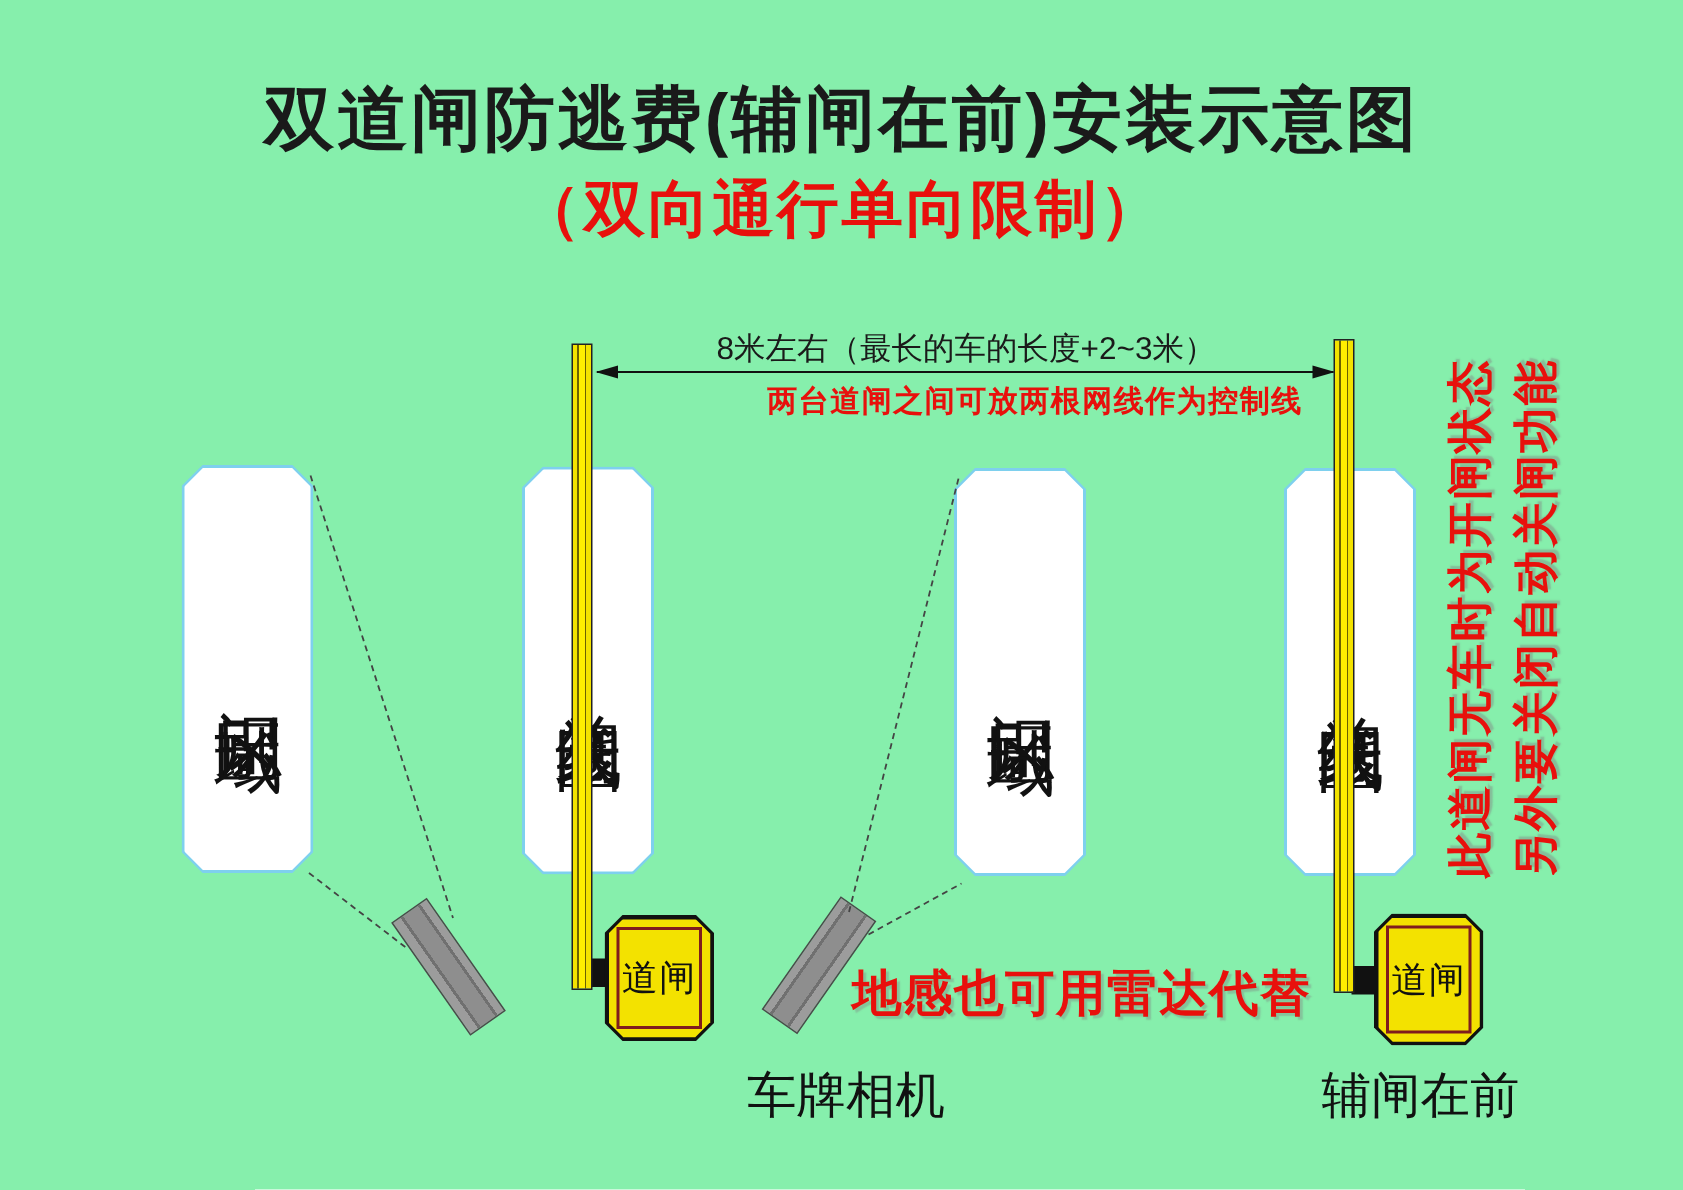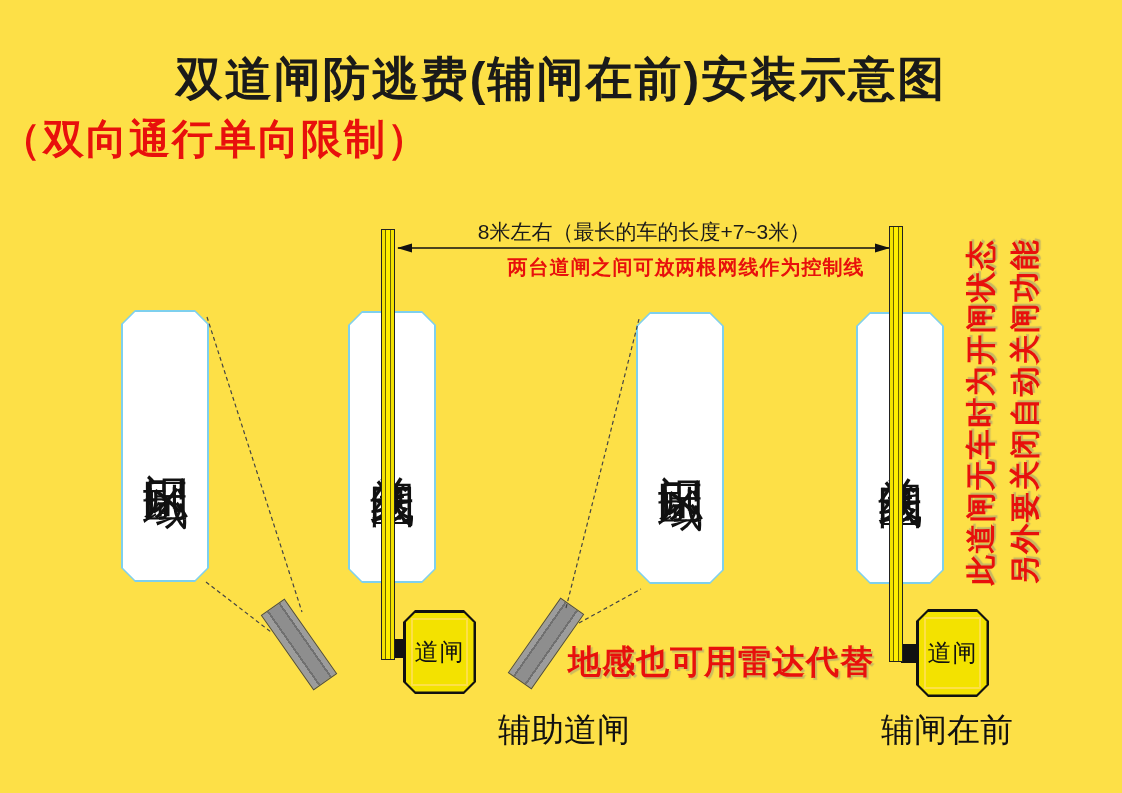--- a/index.html
+++ b/index.html
@@ -5,39 +5,40 @@
   :root{
     --accent-red:#E8100C;
     --barrier-yellow:#F3E200;
     --zone-border-blue:#7ED0EE;
     --camera-gray:#8E8E8E;
     --line-black:#1A1A1A;
   }
   html,body{margin:0;padding:0;background:#fff;}
   #canvas{
     position:relative;width:1122px;height:793px;margin:0 auto;
-    background:#fde047;overflow:hidden;
+    background:#86efac;overflow:hidden;
     font-family:"Liberation Sans","DejaVu Sans",sans-serif;
   }
   .title{
     position:absolute;top:48px;left:0;width:100%;text-align:center;
     font-size:47px;font-weight:700;color:var(--line-black);letter-spacing:2px;
   }
   .subtitle{
-    position:absolute;top:112px;left:0;width:100%;
+    position:absolute;top:112px;left:0;width:100%;text-align:center;
     font-size:41px;font-weight:700;color:var(--accent-red);letter-spacing:2px;
   }
   .dim-label{
     position:absolute;left:394px;top:218px;width:500px;text-align:center;
     font-size:21px;color:var(--line-black);
   }
   .ctrl-note{
-    position:absolute;left:406px;top:254px;width:560px;text-align:center;
+    position:absolute;left:394px;top:254px;width:560px;text-align:center;
     font-size:20px;font-weight:600;color:var(--accent-red);letter-spacing:1px;
     font-family:"Liberation Serif","DejaVu Serif",serif;
+    padding-left:16px;
   }
   svg.lines{position:absolute;left:0;top:0;z-index:4;pointer-events:none;}
   .zone{
     position:absolute;width:88px;height:272px;background:var(--zone-border-blue);z-index:2;
     clip-path:polygon(14px 0,calc(100% - 14px) 0,100% 14px,100% calc(100% - 14px),calc(100% - 14px) 100%,14px 100%,0 calc(100% - 14px),0 14px);
   }
   .zone-inner{
     position:absolute;inset:1.6px;background:#fff;
     clip-path:polygon(13px 0,calc(100% - 13px) 0,100% 13px,100% calc(100% - 13px),calc(100% - 13px) 100%,13px 100%,0 calc(100% - 13px),0 13px);
     display:flex;align-items:center;justify-content:center;
@@ -54,21 +55,21 @@
   .connector{position:absolute;background:#111;z-index:5;}
   .gate{
     position:absolute;background:#111;z-index:7;
     clip-path:polygon(12px 0,calc(100% - 12px) 0,100% 12px,100% calc(100% - 12px),calc(100% - 12px) 100%,12px 100%,0 calc(100% - 12px),0 12px);
   }
   .gate-inner{
     position:absolute;inset:2.5px;background:var(--barrier-yellow);
     clip-path:polygon(10px 0,calc(100% - 10px) 0,100% 10px,100% calc(100% - 10px),calc(100% - 10px) 100%,10px 100%,0 calc(100% - 10px),0 10px);
   }
   .gate-frame{
-    position:absolute;inset:8px;border:2px solid #fde047;
+    position:absolute;inset:8px;border:2px solid #7f1d1d;
     display:flex;align-items:center;justify-content:center;
   }
   .gate-text{
     font-family:"Liberation Serif","DejaVu Serif",serif;
     font-size:24px;color:#111;letter-spacing:1px;white-space:nowrap;
   }
   .cam{
     position:absolute;width:90px;height:27px;z-index:3;border:1px solid #4a4a4a;
     background:linear-gradient(180deg,#9c9c9c 0 5px,#707070 5px 7px,var(--camera-gray) 7px 19px,#707070 19px 21px,#9c9c9c 21px 27px);
   }
@@ -91,21 +92,21 @@
   }
 </style>
 </head>
 <body>
 
 <div id="canvas">
 
   <div class="title">双道闸防逃费(辅闸在前)安装示意图</div>
   <div class="subtitle">（双向通行单向限制）</div>
 
-  <div class="dim-label">8米左右（最长的车的长度+7~3米）</div>
+  <div class="dim-label">8米左右（最长的车的长度+2~3米）</div>
   <div class="ctrl-note">两台道闸之间可放两根网线作为控制线</div>
 
   <svg class="lines" width="1122" height="793" viewBox="0 0 1122 793">
     <line x1="398" y1="248" x2="889" y2="248" stroke="#111" stroke-width="1.4"></line>
     <polygon points="397,248 412,243.6 412,252.4" fill="#111"></polygon>
     <polygon points="890,248 875,243.6 875,252.4" fill="#111"></polygon>
     <line x1="207" y1="317" x2="302" y2="612" stroke="#444" stroke-width="1.2" stroke-dasharray="4 3"></line>
     <line x1="206" y1="582" x2="271" y2="632" stroke="#444" stroke-width="1.2" stroke-dasharray="4 3"></line>
     <line x1="566" y1="608" x2="639" y2="319" stroke="#444" stroke-width="1.2" stroke-dasharray="4 3"></line>
     <line x1="579" y1="623" x2="641" y2="589" stroke="#444" stroke-width="1.2" stroke-dasharray="4 3"></line>
@@ -153,16 +154,16 @@
 
   <div class="cam" style="left:253px;top:630px;transform:rotate(55deg);"></div>
   <div class="cam" style="left:500px;top:629px;transform:rotate(-55deg);"></div>
 
   <div class="radar-note">地感也可用雷达代替</div>
   <div class="vert-note">
     <div>此道闸无车时为开闸状态</div>
     <div>另外要关闭自动关闸功能</div>
   </div>
 
-  <div class="floor-label" style="left:489px;width:150px;">辅助道闸</div>
+  <div class="floor-label" style="left:489px;width:150px;">车牌相机</div>
   <div class="floor-label" style="left:874px;width:146px;">辅闸在前</div>
 
 </div>
 
 </body></html>

